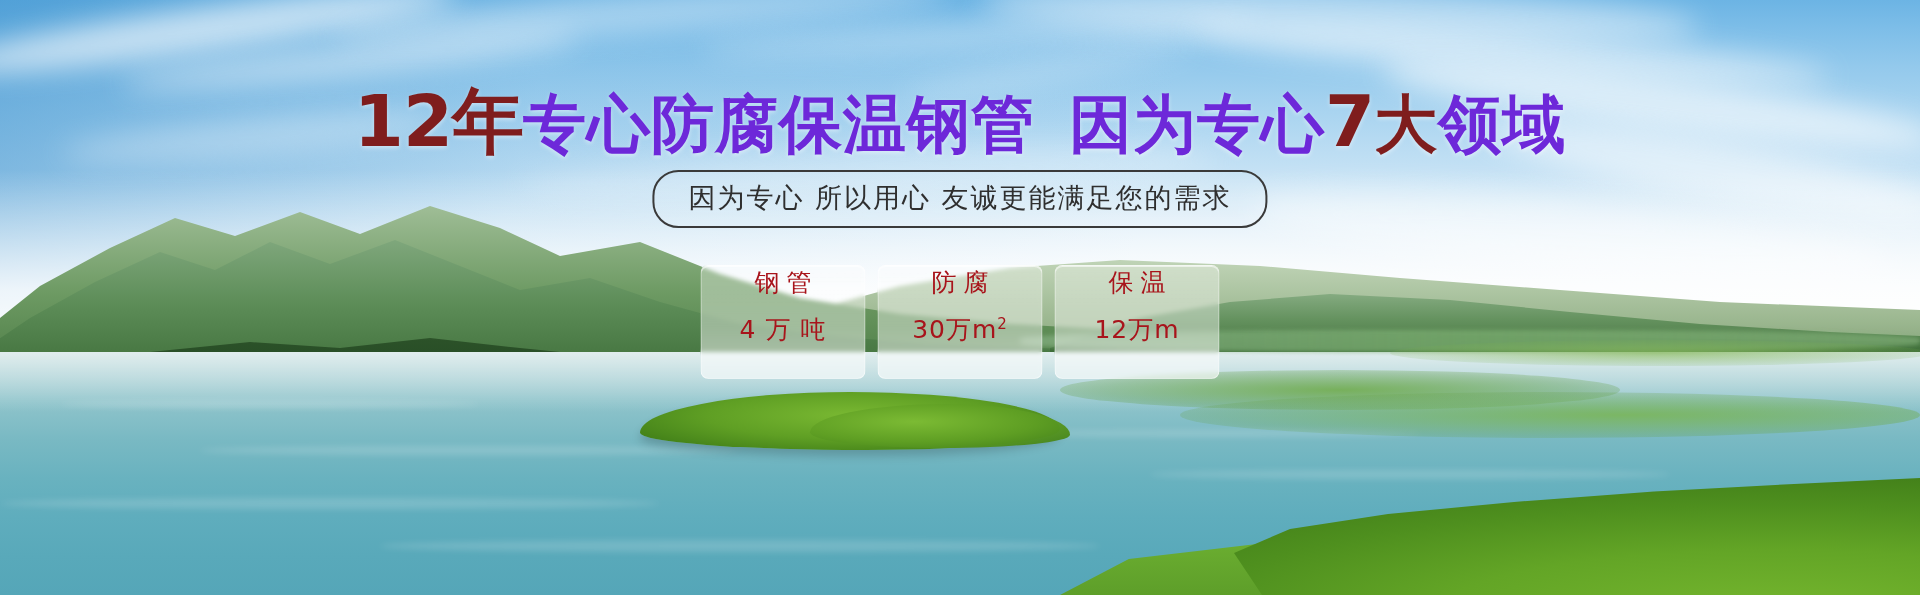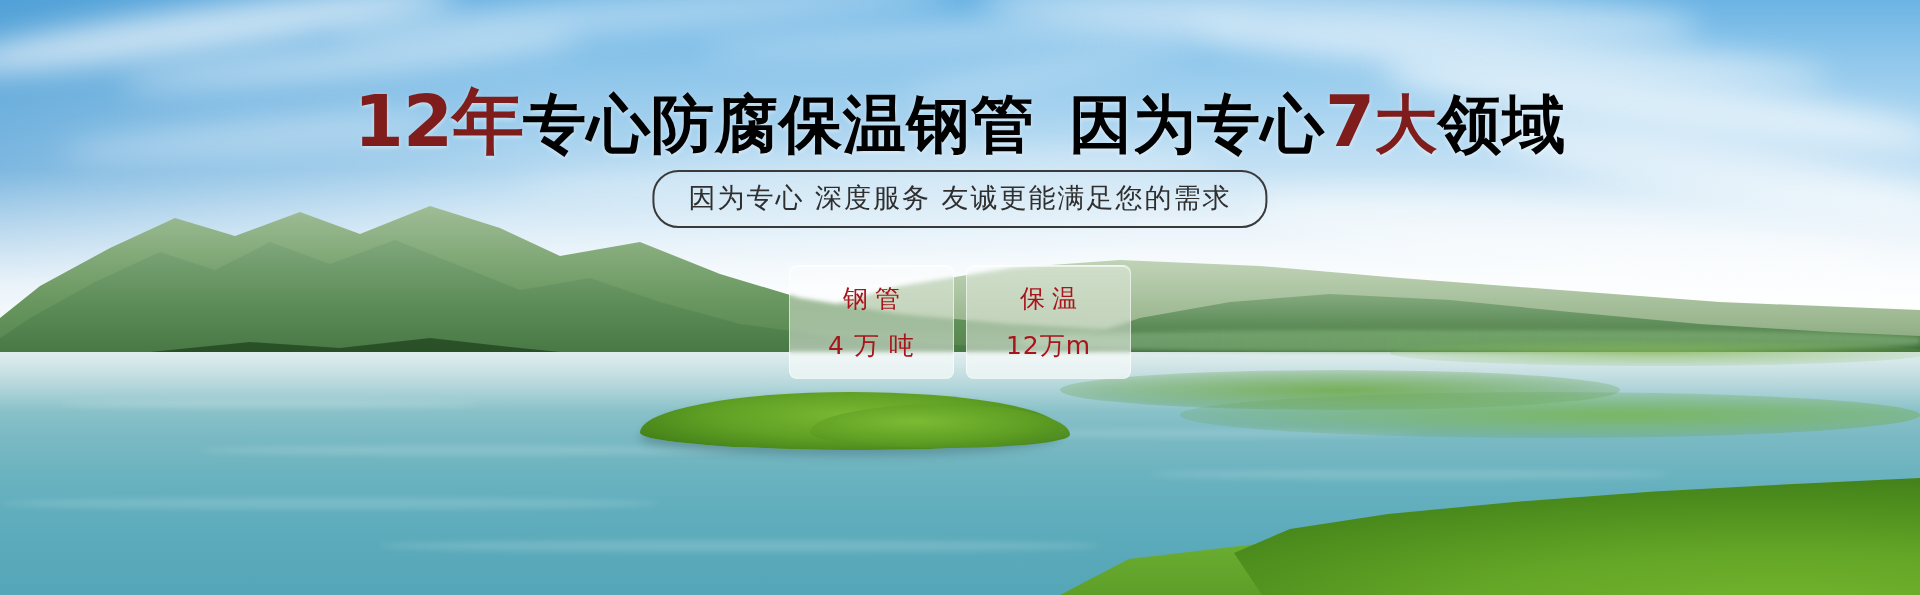--- a/index.html
+++ b/index.html
@@ -79,21 +79,21 @@
   
   .content{position:absolute;left:0;top:0;width:1920px;height:595px;}
 
   .headline{
     position:absolute;left:0;top:84px;width:1920px;text-align:center;
     font-size:63px;line-height:1.05;font-weight:bold;letter-spacing:1px;
     white-space:nowrap;
     font-family:"DejaVu Sans","Liberation Sans",sans-serif;
     text-shadow:0 2px 4px rgba(255,255,255,.45);
   }
-  .hl-dark{color:#000000;}
+  .hl-dark{color:#6d28d9;}
   .hl-red{color:#7f1d1d;}
   .hl-num{font-size:72px;letter-spacing:-1px;}
   .hl-gap{display:inline-block;width:34px;}
 
   .subpill{
     position:absolute;left:50%;top:170px;transform:translateX(-50%);
     border:2px solid #3a3a3a;border-radius:26px;
     padding:8px 34px 10px;
     font-size:27px;color:#2f2f2f;letter-spacing:2px;white-space:nowrap;
     font-family:"DejaVu Sans","Liberation Sans",sans-serif;
@@ -101,21 +101,21 @@
   }
 
   
   .cards{position:absolute;left:50%;top:265px;transform:translateX(-50%);
          display:flex;gap:12px;}
   .card{
     width:163px;height:112px;border-radius:8px;
     background:linear-gradient(to bottom, rgba(255,255,255,.30) 0%, rgba(255,255,255,.42) 55%, rgba(255,255,255,.62) 100%);
     border:1px solid rgba(255,255,255,.55);
     backdrop-filter:blur(2px);
-    display:flex;flex-direction:column;align-items:center;justify-content:center;
+    display:flex;flex-direction:column;align-items:center;
     box-shadow:inset 0 1px 0 rgba(255,255,255,.6);
   }
   .card-label{
     font-size:25px;color:#a8141b;letter-spacing:7px;text-indent:7px;
     font-family:"DejaVu Sans","Liberation Sans",sans-serif;
     margin-bottom:14px;font-weight:normal;
   }
   .card-value{
     font-size:25px;color:#a8141b;letter-spacing:1px;
     font-family:"DejaVu Sans","Liberation Sans",sans-serif;
@@ -201,29 +201,33 @@
 
   <div class="grass2"></div>
   <div class="grass"></div>
 
   <div class="content">
 
     <div class="headline">
       <span class="hl-red hl-num">12年</span><span class="hl-dark">专心防腐保温钢管</span><span class="hl-gap"></span><span class="hl-dark">因为专心</span><span class="hl-red hl-num">7</span><span class="hl-red">大</span><span class="hl-dark">领域</span>
     </div>
 
-    <div class="subpill">因为专心 深度服务  友诚更能满足您的需求</div>
+    <div class="subpill">因为专心 所以用心  友诚更能满足您的需求</div>
 
     <div class="cards">
 
       <div class="card">
         <div class="card-label">钢管</div>
         <div class="card-value"><span>4 万 吨</span></div>
       </div>
 
+      <div class="card">
+        <div class="card-label">防腐</div>
+        <div class="card-value"><span>30万m</span><sup>2</sup></div>
+      </div>
 
       <div class="card">
         <div class="card-label">保温</div>
         <div class="card-value"><span>12万m</span></div>
       </div>
 
     </div>
   </div>
 </div>
 

